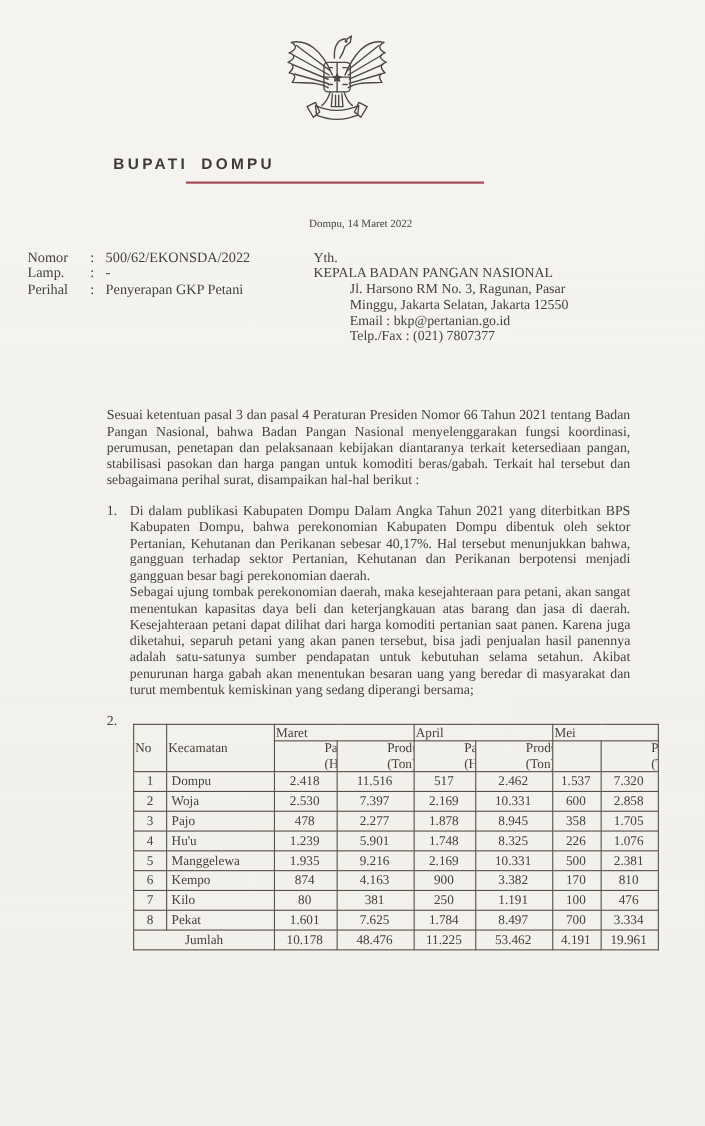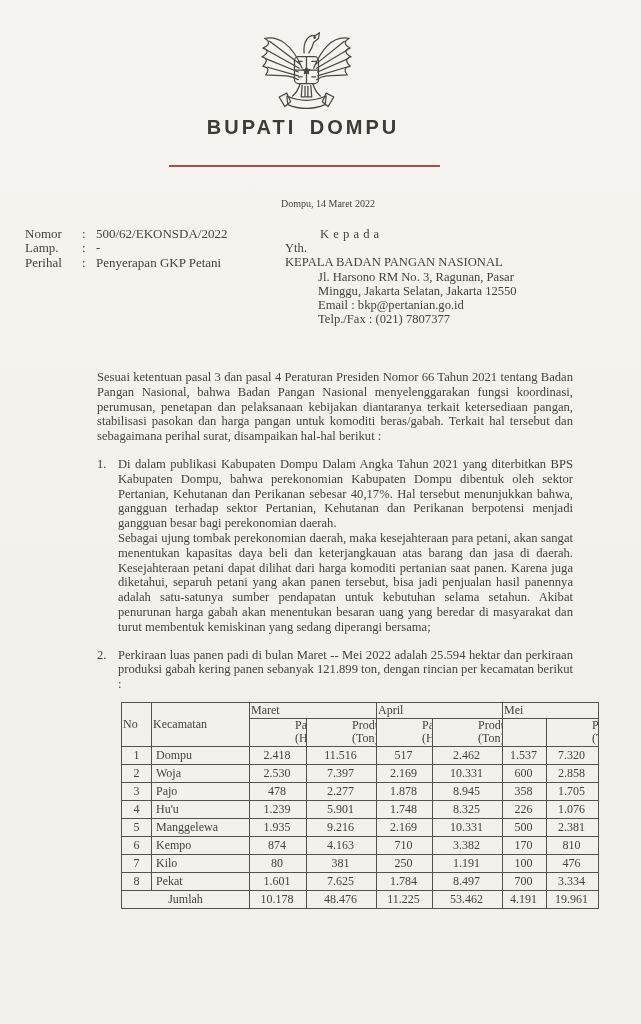--- a/index.html
+++ b/index.html
@@ -6,22 +6,22 @@
   .page{
     position:relative;width:641px;height:1024px;overflow:hidden;
     background:linear-gradient(180deg,#f5f4f0 0%,#f3f1ec 60%,#f2f0ea 100%);
     color:#45423c;
     font-family:"Liberation Serif", serif;
     -webkit-font-smoothing:antialiased;
   }
   
   .emblem{position:absolute;left:258px;top:26px;width:96px;height:94px;}
   .lh-title{
-    position:absolute;left:103px;top:116px;width:400px;text-align:center;
-    font-family:"Liberation Sans", sans-serif;font-size:20px;font-weight:700;
+    position:absolute;left:103px;top:141px;width:400px;text-align:left;
+    font-family:"Liberation Sans", sans-serif;font-size:14px;font-weight:700;
     letter-spacing:3px;word-spacing:5px;color:#3e3b36;
   }
   .lh-subtitle{
     position:absolute;left:103px;top:144px;width:400px;text-align:center;
     font-family:"Liberation Sans", sans-serif;font-size:14.5px;font-weight:600;
     letter-spacing:0.4px;color:#423f39;
   }
   .lh-rule{position:absolute;left:169px;top:165px;width:271px;height:2px;}
   
   .date{position:absolute;left:281px;top:198px;font-size:10px;}
@@ -115,21 +115,20 @@
       <span class="meta-value">-</span>
     </div>
     <div class="meta-row">
       <span class="meta-label">Perihal</span>
       <span class="meta-colon">:</span>
       <span class="meta-value">Penyerapan GKP Petani</span>
     </div>
   </div>
 
   <div class="recipient">
-    <div class="kepada">K e p a d a</div>
     <div class="yth-row">
       <span class="yth">Yth.</span>
       <span>KEPALA BADAN PANGAN NASIONAL</span>
     </div>
     <div class="addr">Jl. Harsono RM No. 3, Ragunan, Pasar</div>
     <div class="addr">Minggu, Jakarta Selatan, Jakarta 12550</div>
     <div class="addr">Email : bkp@pertanian.go.id</div>
     <div class="addr">Telp./Fax : (021) 7807377</div>
   </div>
 
@@ -140,21 +139,20 @@
       <div class="item-num">1.</div>
       <div class="item-body">
         <p>Di dalam publikasi Kabupaten Dompu Dalam Angka Tahun 2021 yang diterbitkan BPS Kabupaten Dompu, bahwa perekonomian Kabupaten Dompu dibentuk oleh sektor Pertanian, Kehutanan dan Perikanan sebesar 40,17%. Hal tersebut menunjukkan bahwa, gangguan terhadap sektor Pertanian, Kehutanan dan Perikanan berpotensi menjadi gangguan besar bagi perekonomian daerah.</p>
         <p>Sebagai ujung tombak perekonomian daerah, maka kesejahteraan para petani, akan sangat menentukan kapasitas daya beli dan keterjangkauan atas barang dan jasa di daerah. Kesejahteraan petani dapat dilihat dari harga komoditi pertanian saat panen. Karena juga diketahui, separuh petani yang akan panen tersebut, bisa jadi penjualan hasil panennya adalah satu-satunya sumber pendapatan untuk kebutuhan selama setahun. Akibat penurunan harga gabah akan menentukan besaran uang yang beredar di masyarakat dan turut membentuk kemiskinan yang sedang diperangi bersama;</p>
       </div>
     </div>
 
     <div class="item">
       <div class="item-num">2.</div>
       <div class="item-body">
-        <p>Perkiraan luas panen padi di bulan Maret -- Mei 2022 adalah 25.594 hektar dan perkiraan produksi gabah kering panen sebanyak 121.899 ton, dengan rincian per kecamatan berikut :</p>
 
         <table>
           <colgroup>
             <col style="width:30px">
               <col style="width:98px">
             <col style="width:57px">
               <col style="width:70px">
             <col style="width:56px">
               <col style="width:70px">
             <col style="width:44px">
@@ -244,21 +242,21 @@
               <td class="r">2.169</td>
               <td class="r">10.331</td>
               <td class="r">500</td>
               <td class="r">2.381</td>
             </tr>
             <tr>
               <td class="c">6</td>
               <td class="l">Kempo</td>
               <td class="r">874</td>
               <td class="r">4.163</td>
-              <td class="r">710</td>
+              <td class="r">900</td>
               <td class="r">3.382</td>
               <td class="r">170</td>
               <td class="r">810</td>
             </tr>
             <tr>
               <td class="c">7</td>
               <td class="l">Kilo</td>
               <td class="r">80</td>
               <td class="r">381</td>
               <td class="r">250</td>

